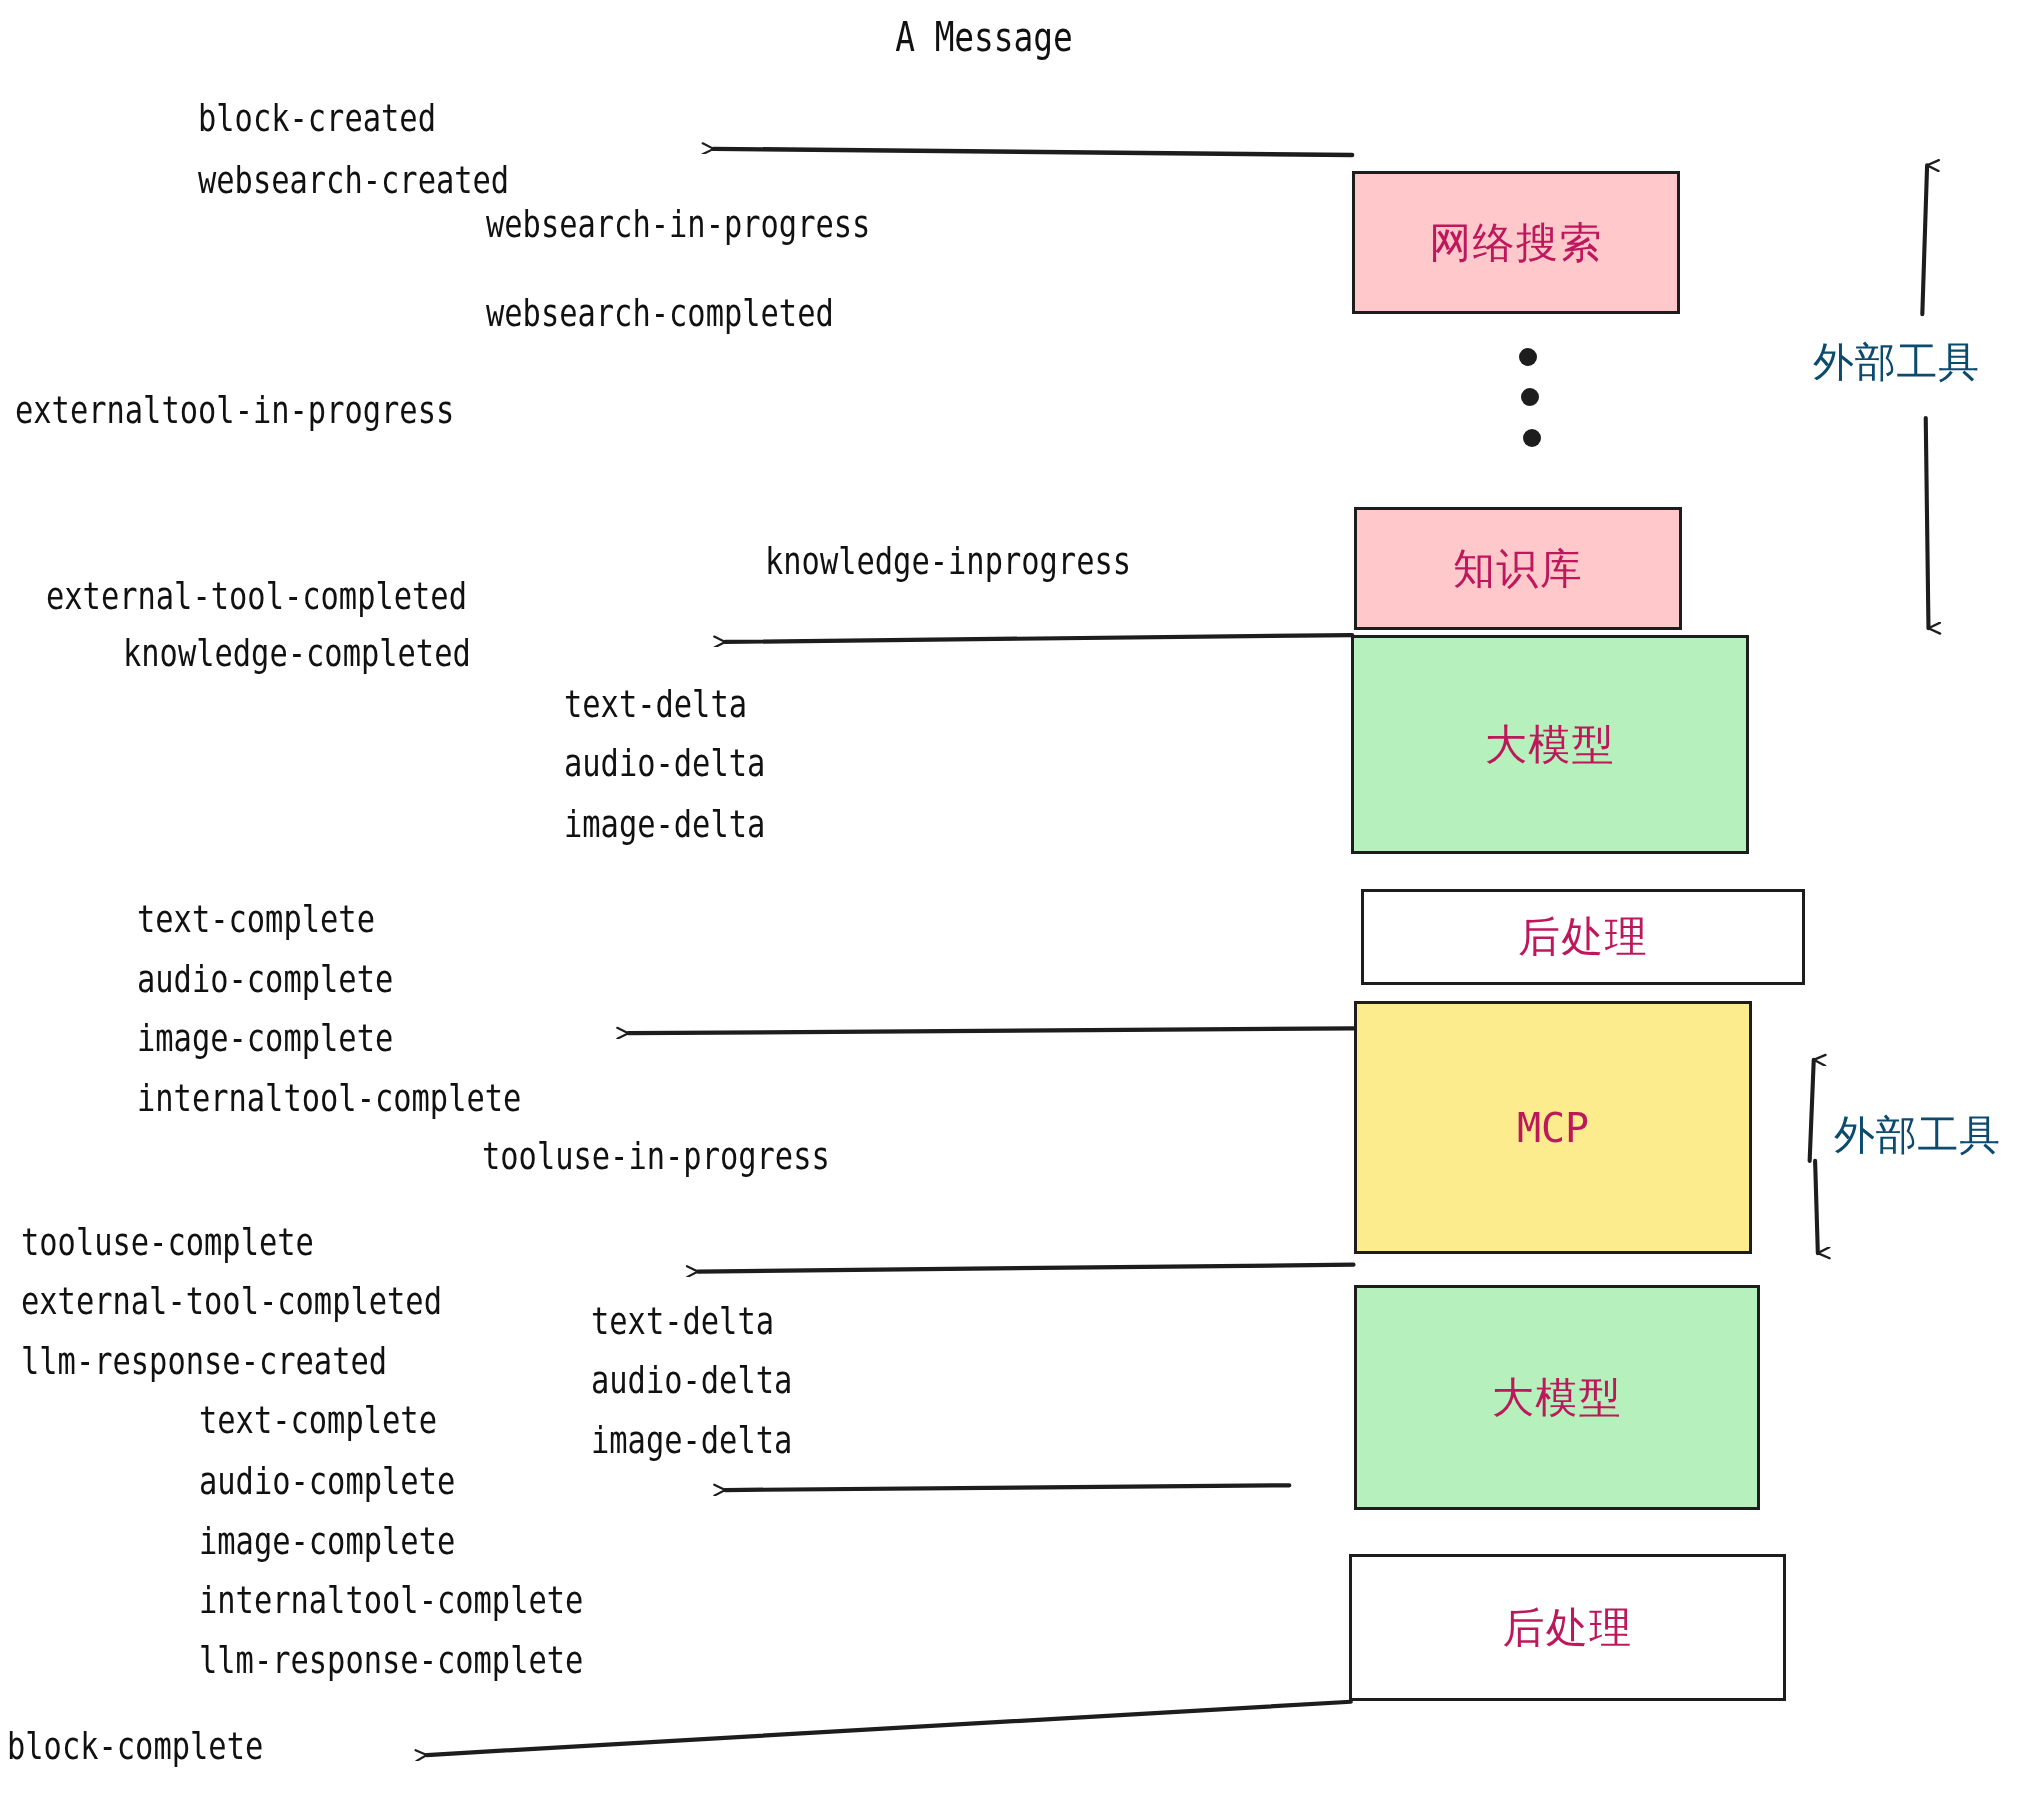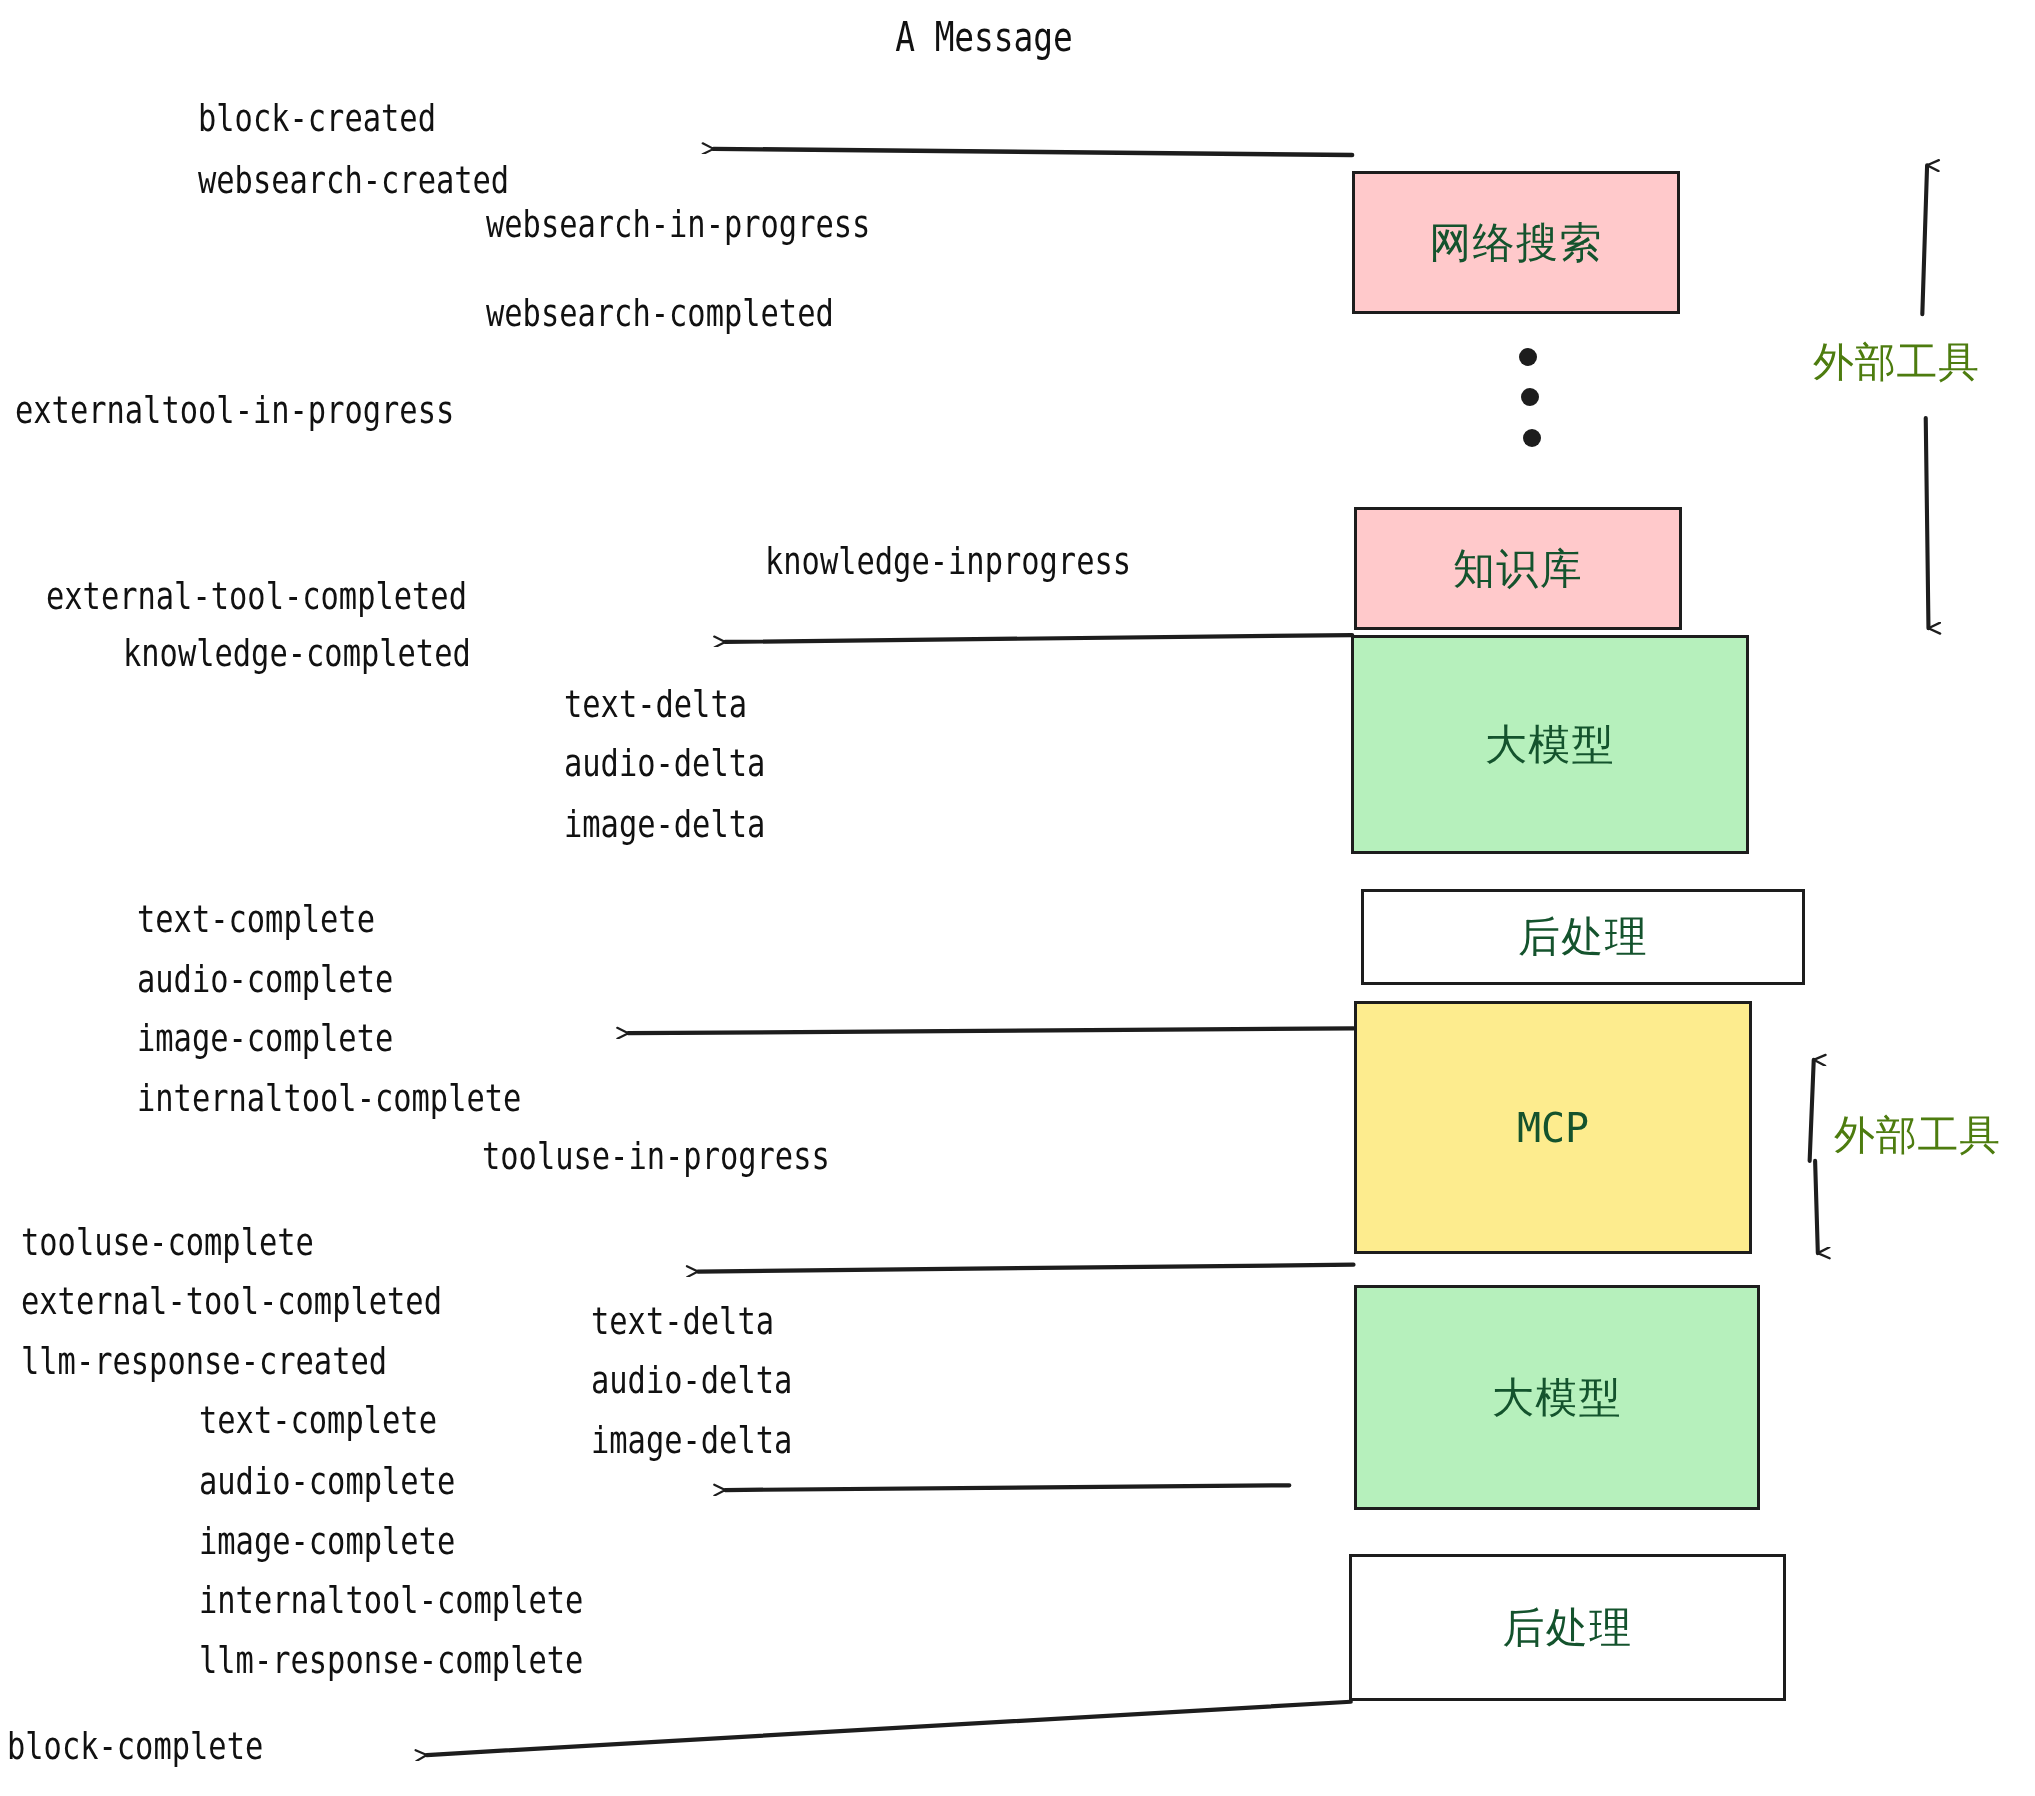--- a/index.html
+++ b/index.html
@@ -40,33 +40,33 @@
   }
   .nodebox {
     position: absolute;
     box-sizing: border-box;
     border: 3.4px solid #1d1d1d;
     display: flex;
     align-items: center;
     justify-content: center;
     font-family: "DejaVu Sans", "Liberation Sans", sans-serif;
     font-size: 42px;
-    color: #14532d;
+    color: #be185d;
     letter-spacing: 1.4px;
   }
   .nodebox.latin {
     font-family: "DejaVu Sans Mono", "Liberation Mono", monospace;
     font-size: 40px;
     letter-spacing: 0;
   }
   .sidelabel {
     position: absolute;
     font-family: "DejaVu Sans", "Liberation Sans", sans-serif;
     font-size: 41px;
-    color: #4d7c0f;
+    color: #0c4a6e;
     white-space: nowrap;
     letter-spacing: 0.7px;
     text-align: center;
   }
   .dots {
     position: absolute;
   }
   .dot {
     position: absolute;
     width: 18px;

